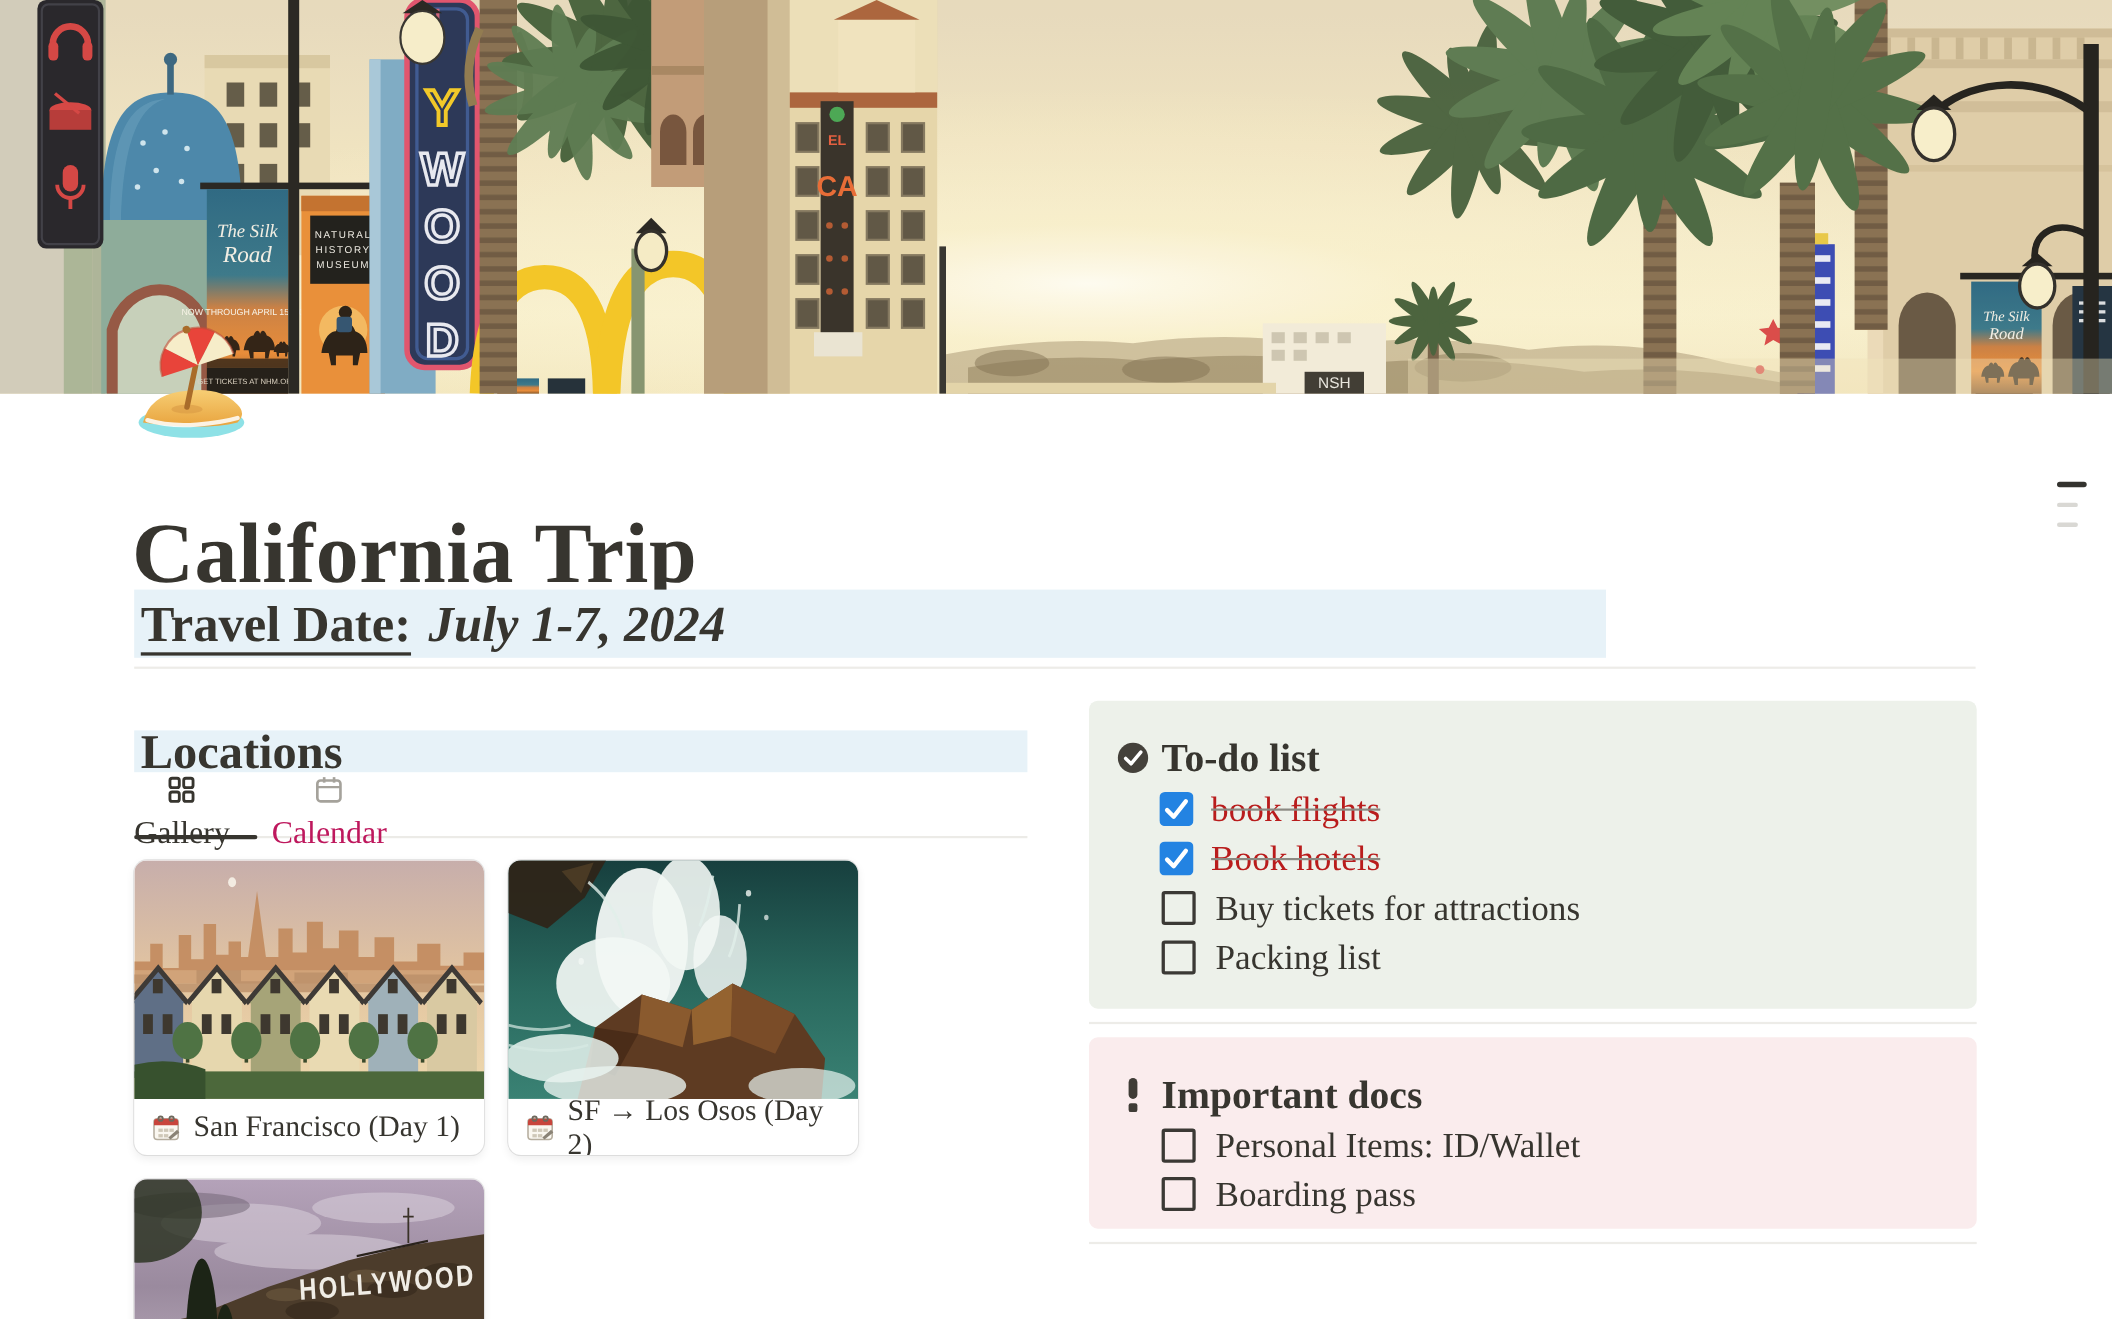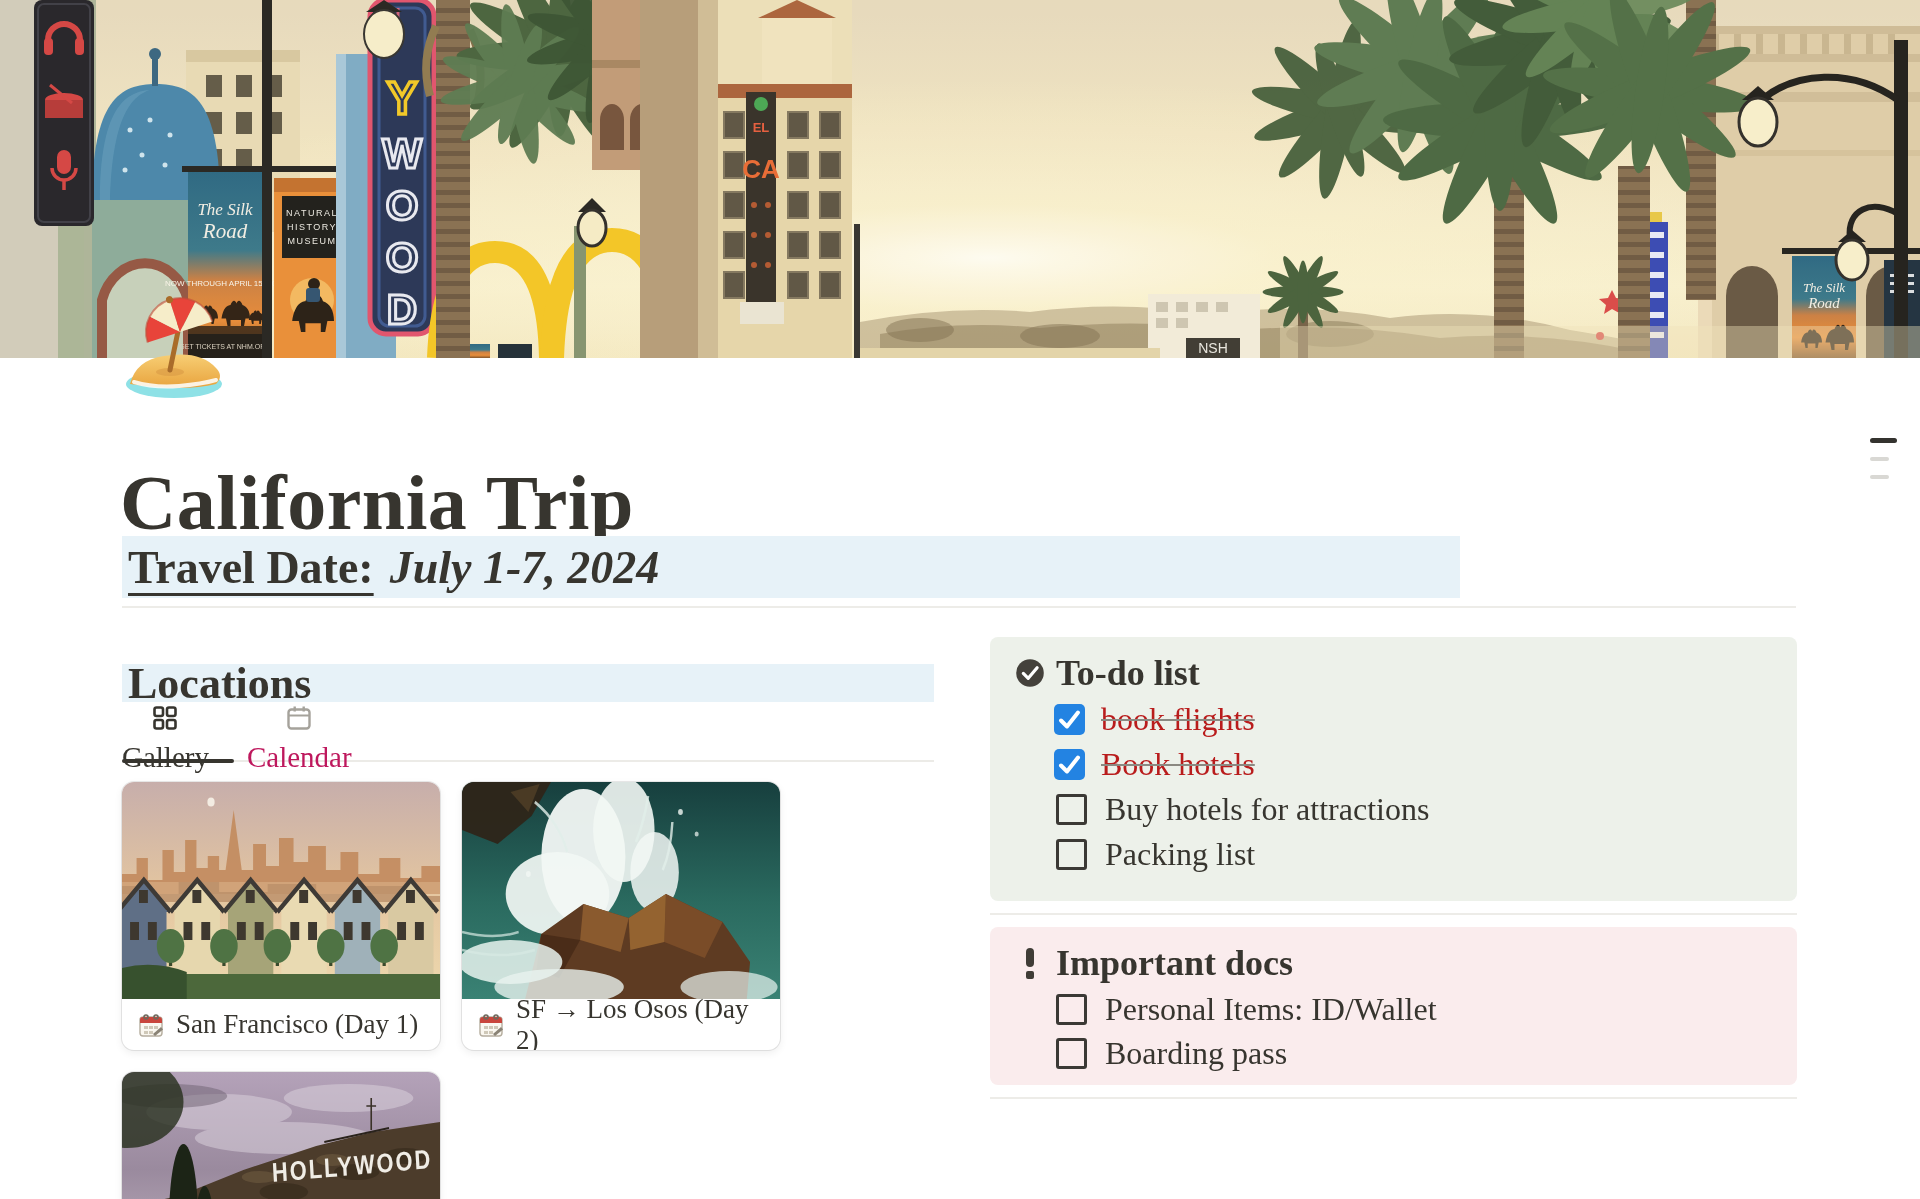--- a/index.html
+++ b/index.html
@@ -30,21 +30,21 @@
   .tab.inactive{color:#be185d;}
   .tab-underline{position:absolute;left:0;bottom:-3px;width:112px;height:4px;background:#37352F;border-radius:2px;}
   .cards{margin-top:20px;display:flex;flex-wrap:wrap;gap:22px;}
   .card{width:318px;background:#fff;border-radius:12px;overflow:hidden;cursor:pointer;
         box-shadow:0 0 0 1px rgba(15,15,15,.09),0 3px 9px rgba(15,15,15,.07);}
   .card-img{height:217px;overflow:hidden;}
   .card-img svg{display:block;width:100%;height:100%;}
   .card-cap{height:51px;display:flex;align-items:center;gap:12px;padding:0 16px;font-size:27px;}
   .card-cap .cicon{width:26px;height:26px;flex:0 0 auto;}
   .right-col{position:absolute;left:990px;top:637px;width:807px;}
-  .callout{border-radius:8px;padding:16px 24px 24px 24px;box-sizing:border-box;}
+  .callout{border-radius:8px;padding:32px 24px 24px 24px;box-sizing:border-box;}
   .callout.green{background:#EDF1EA;}
   .callout.pink{background:#FAECED;padding-bottom:10px;}
   .co-head{display:flex;align-items:center;gap:10px;font-size:36px;font-weight:700;height:40px;}
   .co-head .coicon{width:32px;height:32px;flex:0 0 auto;display:flex;align-items:center;justify-content:center;}
   .co-items{margin-left:40px;margin-top:4px;}
   .todo-row{display:flex;align-items:center;gap:16px;height:45px;}
   .callout.pink .todo-row{height:44px;}
   .cb{width:31px;height:31px;flex:0 0 auto;cursor:pointer;}
   .cb svg{display:block;width:100%;height:100%;}
   .cb.unchecked{width:25px;height:25px;border:3px solid #3B3935;border-radius:3px;background:transparent;margin:0 2px;}
@@ -643,21 +643,21 @@
           <span class="cb">
             <svg viewBox="0 0 31 31">
                 <rect width="31" height="31" rx="5" fill="#2383E2"></rect>
                 <path d="M7,16.5 L13,22.5 L24,8.5" stroke="#FFFFFF" stroke-width="4" fill="none" stroke-linecap="round" stroke-linejoin="round"></path>
               </svg>
           </span>
           <span class="todo-label done">Book hotels</span>
         </div>
         <div class="todo-row">
           <span class="cb unchecked"></span>
-          <span class="todo-label">Buy hotels for attractions</span>
+          <span class="todo-label">Buy tickets for attractions</span>
         </div>
         <div class="todo-row">
           <span class="cb unchecked"></span>
           <span class="todo-label">Packing list</span>
         </div>
       </div>
     </div>
 
     <div class="divider div-mid"></div>
 

